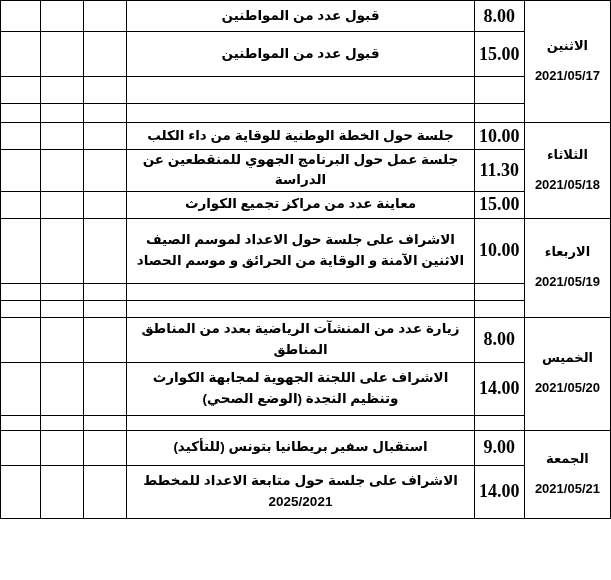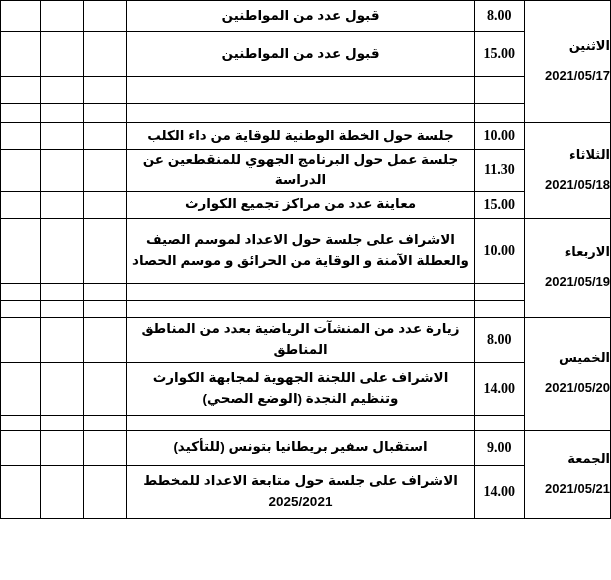--- a/index.html
+++ b/index.html
@@ -35,33 +35,33 @@
   }
   
   col.c-day   { width: 86px; }
   col.c-time  { width: 50px; }
   col.c-act   { width: 347px; }
   col.c-n1    { width: 43px; }
   col.c-n2    { width: 43px; }
   col.c-n3    { width: 40px; }
 
   .day-cell {
-    text-align: right;
+    text-align: center;
     font-weight: bold;
     font-size: 13px;
     line-height: 1.45;
     font-family: "Liberation Sans", "DejaVu Sans", sans-serif;
   }
   .day-cell .dname { display: block; }
   .day-cell .ddate { display: block; margin-top: 11px; }
 
   .time-cell {
     text-align: center;
     font-weight: bold;
-    font-size: 14px;
+    font-size: 18px;
     font-family: "Liberation Serif", "DejaVu Serif", serif;
   }
   .act-cell {
     text-align: center;
     font-weight: bold;
     font-size: 13.5px;
     line-height: 1.5;
     padding: 1px 6px;
     font-family: "Liberation Sans", "DejaVu Sans", sans-serif;
     margin-top: 36px;
@@ -155,21 +155,21 @@
         <td class="empty-cell"></td>
         <td class="empty-cell"></td>
       </tr>
 
       <tr>
         <td class="day-cell" rowspan="3">
           <span class="dname">الاربعاء</span>
           <span class="ddate">2021/05/19</span>
         </td>
         <td class="time-cell h-64">10.00</td>
-        <td class="act-cell h-64">الاشراف على جلسة حول الاعداد لموسم الصيف والعطلة الآمنة و الوقاية من الحرائق و موسم الحصاد</td>
+        <td class="act-cell h-64">الاشراف على جلسة حول الاعداد لموسم الصيف الاثنين الآمنة و الوقاية من الحرائق و موسم الحصاد</td>
         <td class="empty-cell"></td>
         <td class="empty-cell"></td>
         <td class="empty-cell"></td>
       </tr>
       <tr>
         <td class="time-cell h-16"></td>
         <td class="act-cell h-16"></td>
         <td class="empty-cell"></td>
         <td class="empty-cell"></td>
         <td class="empty-cell"></td>

